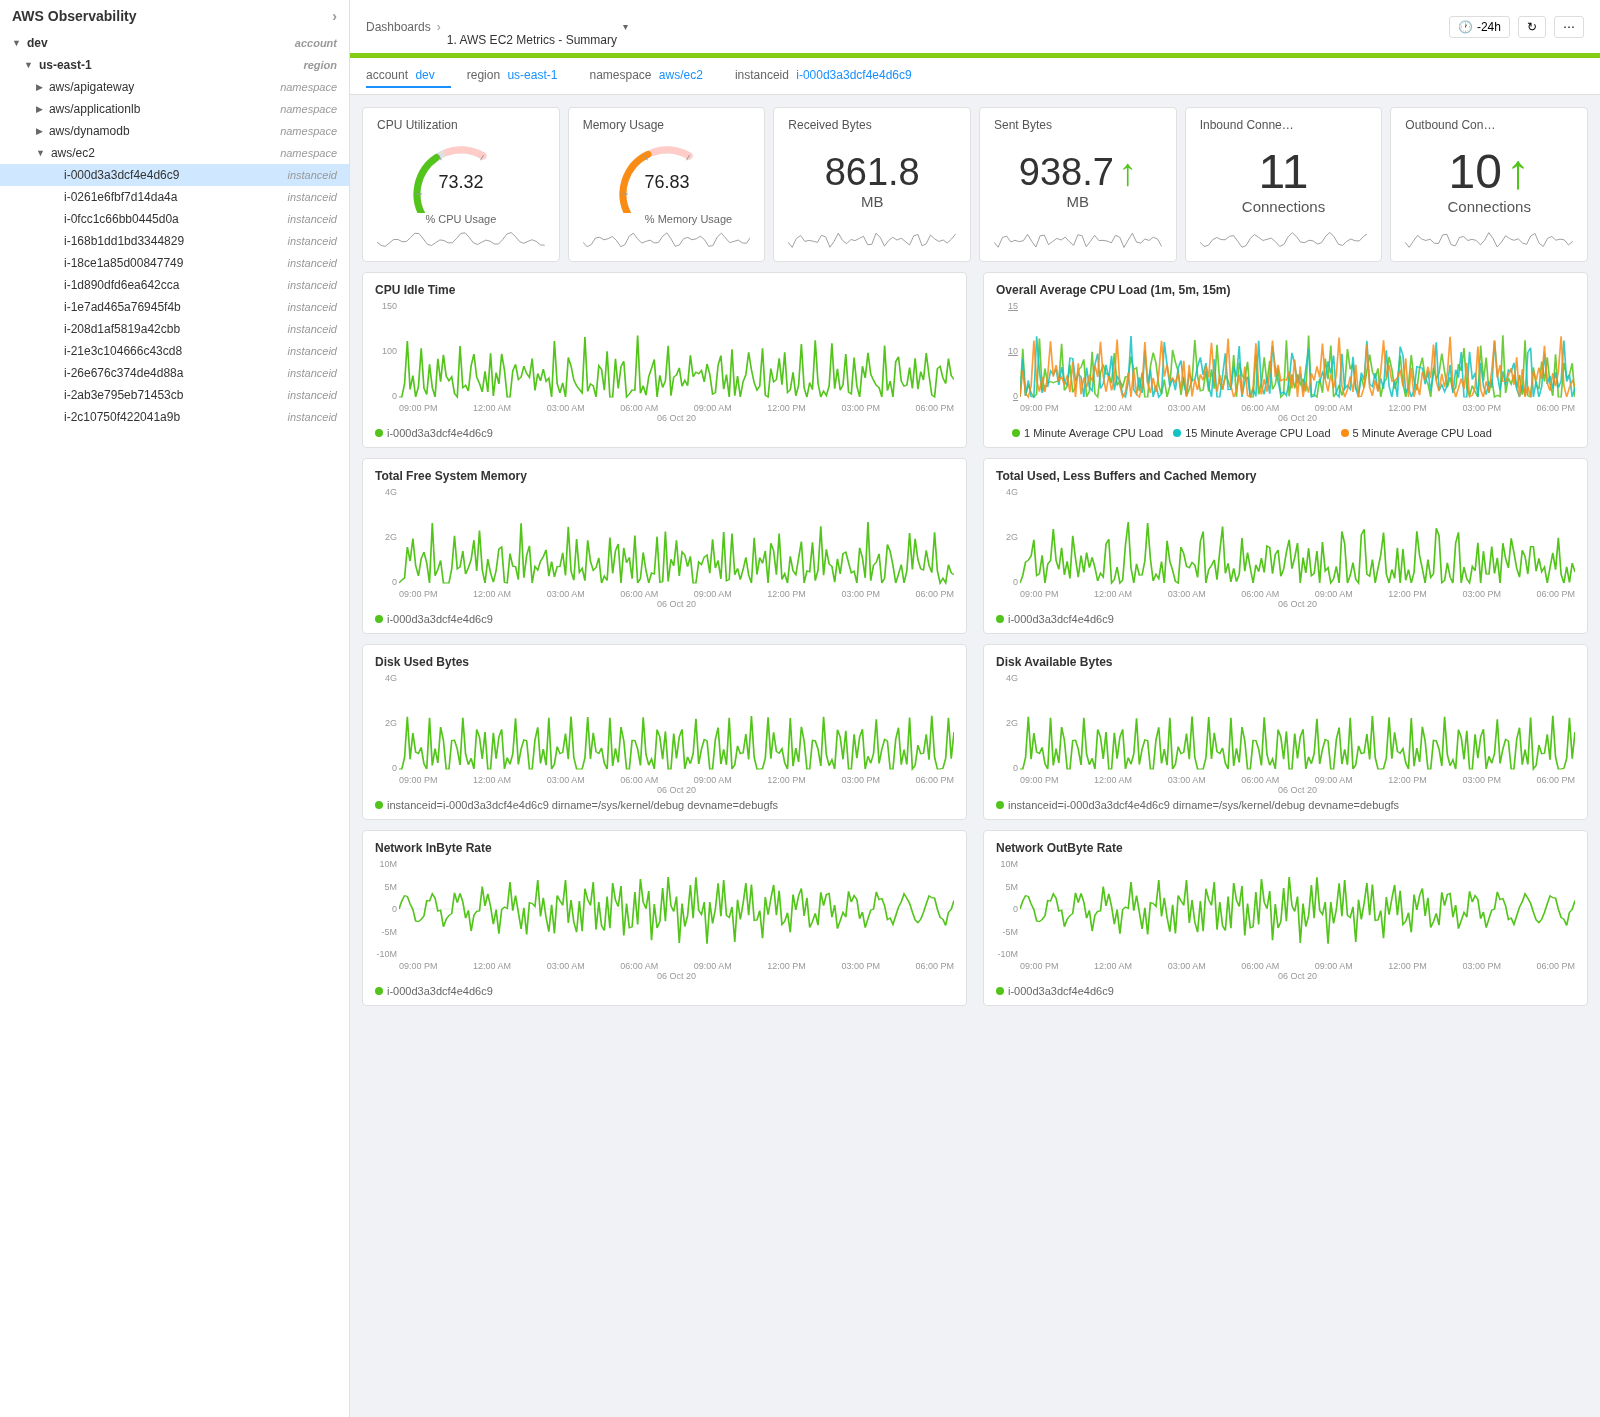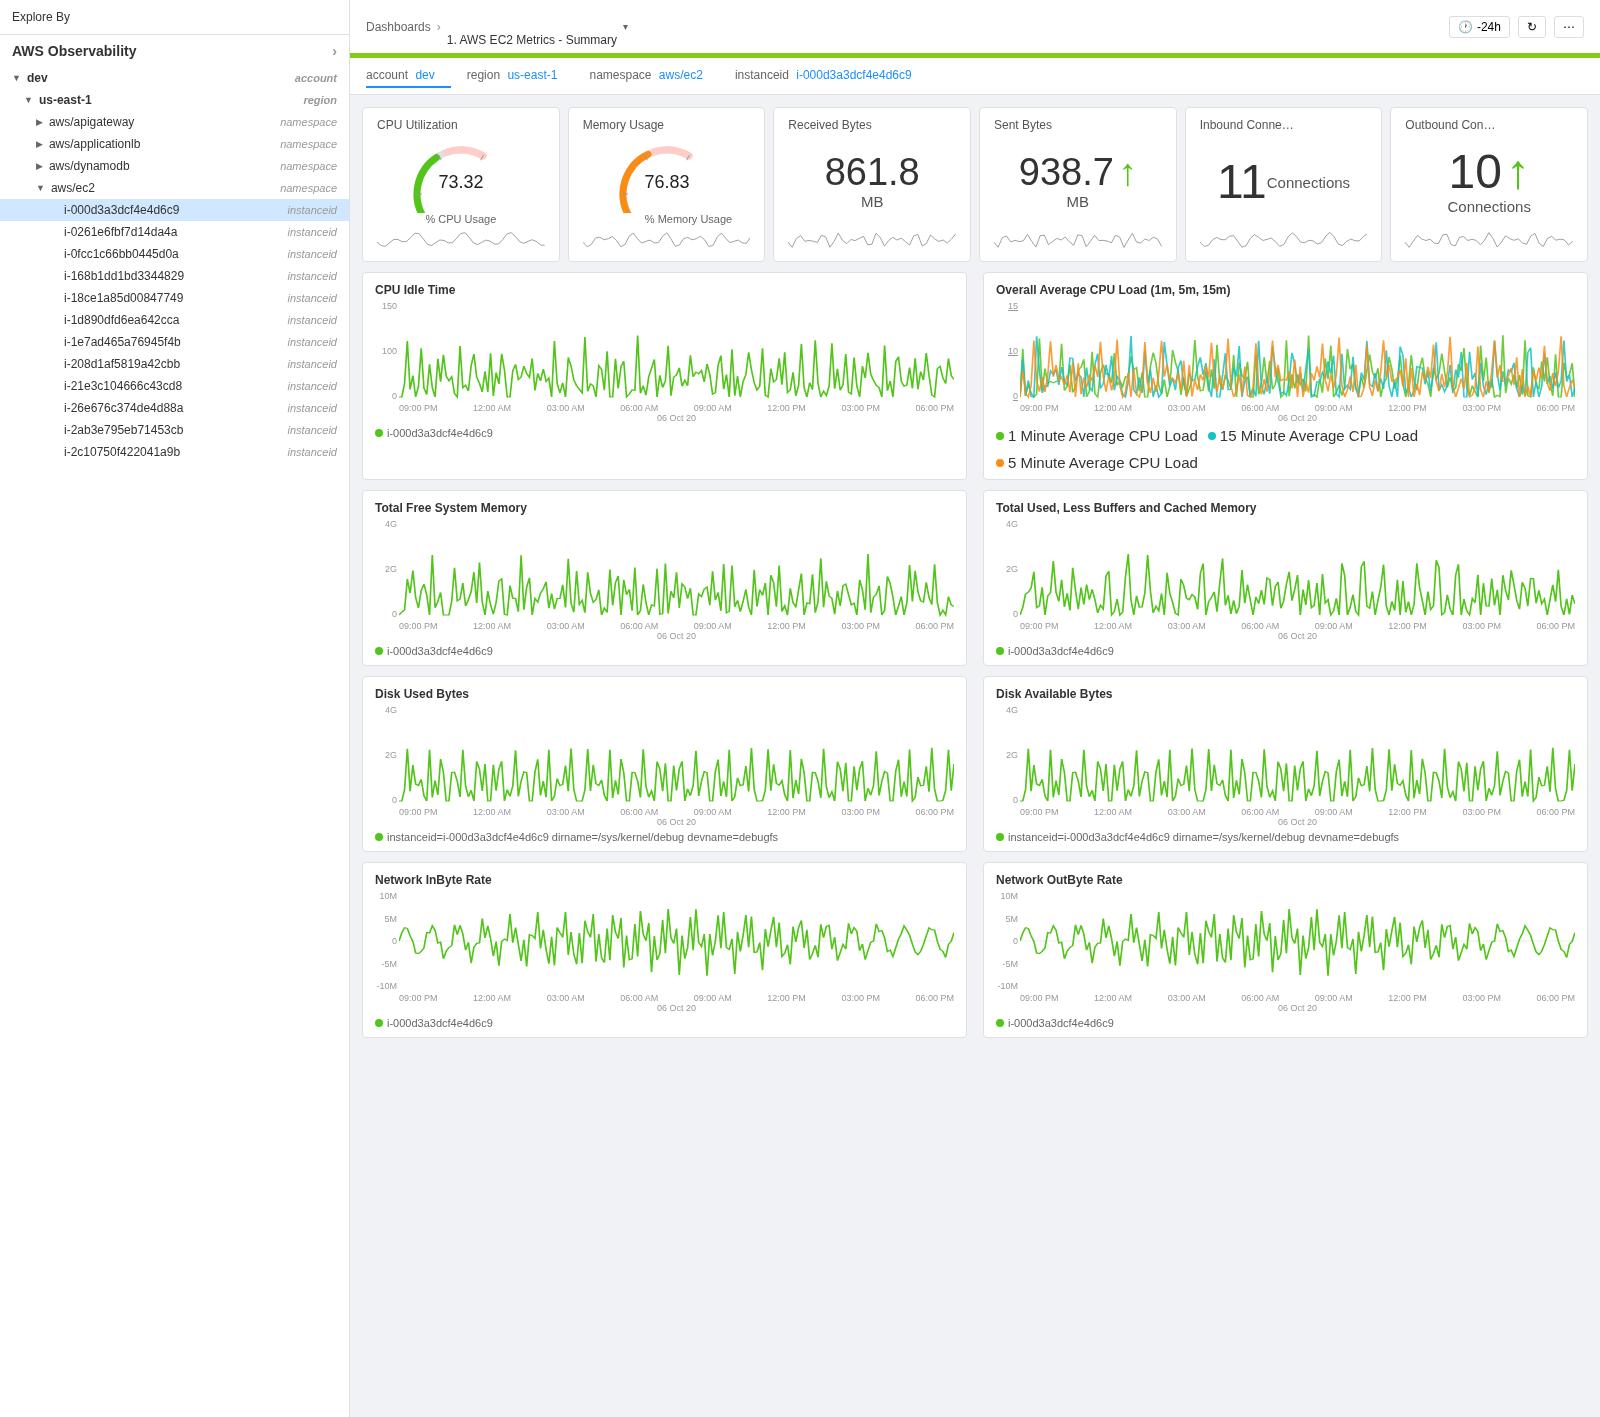--- a/index.html
+++ b/index.html
@@ -43,40 +43,37 @@
     .summary-card { background: #fff; border: 1px solid #e0e0e0; border-radius: 4px; flex: 1; padding: 10px 14px; min-width: 0; display: flex; flex-direction: column; align-items: center; position: relative; }
     .summary-card .card-title { font-size: 12px; color: #555; margin-bottom: 6px; align-self: flex-start; }
     .mini-chart { width: 100%; height: 22px; margin-top: 4px; }
 
     
     .charts-row { display: flex; gap: 16px; margin-bottom: 10px; }
     .chart-card { background: #fff; border: 1px solid #e0e0e0; border-radius: 4px; flex: 1; min-width: 0; padding: 10px 12px 8px; }
     .chart-card-title { font-size: 12px; font-weight: 600; color: #333; margin-bottom: 4px; }
     .chart-footer { font-size: 11px; color: #666; margin-top: 4px; display: flex; align-items: center; gap: 4px; }
     .chart-footer .dot { width: 8px; height: 8px; border-radius: 50%; background: #52c41a; display: inline-block; }
-    .legend { display: flex; flex-wrap: wrap; gap: 10px; font-size: 15px; margin-top: 4px; }
+    .legend { display: flex; flex-wrap: wrap; gap: 10px; font-size: 11px; margin-top: 4px; margin-left: 16px; }
     .legend-item { display: flex; align-items: center; gap: 4px; }
     .legend-dot { width: 8px; height: 8px; border-radius: 50%; display: inline-block; }
 
     
     svg { display: block; }
 
     
     .sidebar-content::-webkit-scrollbar { width: 4px; }
     .sidebar-content::-webkit-scrollbar-thumb { background: #ccc; border-radius: 2px; }
     .dashboard::-webkit-scrollbar { width: 6px; }
     .dashboard::-webkit-scrollbar-thumb { background: #ccc; border-radius: 3px; }
   </style>
 </head>
 <body>
 
 <div class="sidebar">
-  <div class="sidebar-header">
-    <span>Explore By</span>
-  </div>
   <div class="sidebar-title">
     <span>AWS Observability</span>
     <span style="cursor:pointer; color:#999;">›</span>
   </div>
   <div class="sidebar-content" id="sidebar-tree">
       <div class="tree-item level-0">
     <div class="item-label">
       <span style="font-size:9px;color:#666;margin-right:2px;">▼</span>
       <span>dev</span>
     </div>
@@ -308,21 +305,21 @@
           938.7<span style="color:#52c41a;">↑</span>
         </div>
         <div style="font-size:15px;color:#555;margin-top:2px;">MB</div>
       </div>
       <svg class="mini-chart" viewBox="0 0 200 22" preserveAspectRatio="none" width="100%" height="22">
         <path d="M 0 13.2 L 5 18.215220615071857 L 10 8.571903960084503 L 15 7.01761654987593 L 20 12.970322036635842 L 25 11.303355524070975 L 30 12.614953215591683 L 35 11.767213999847076 L 40 5.32208831791003 L 45 12.337736934369671 L 50 18.052302604408382 L 55.00000000000001 6.798728495661011 L 60 6.09803420435217 L 65 15.634235136806783 L 70 12.46078787727589 L 75 9.409652952904178 L 80 11.003570006418592 L 85 8.142343028580141 L 90 12.843277263737102 L 95 16.366457772897014 L 100 5.806880646860797 L 105 6.678298033956192 L 110.00000000000001 17.739253697037192 L 114.99999999999999 12.272266407025189 L 120 6.3158428400377 L 125 11.49902262146509 L 130 11.385186708353965 L 135 12.027871481683523 L 140 13.853478558769451 L 145 6.237906437906879 L 150 8.250943332060949 L 155 18.477635063526932 L 160 11.080350478985219 L 165 4.270590256446112 L 170 13.047353580184328 L 175 14.06791239665839 L 180 9.954617188675279 L 185 11.45405403588787 L 190 8.215569162715147 L 195 9.964099499867018 L 200 17.497105375361194" fill="none" stroke="#999" stroke-width="1"></path>
       </svg>
     </div>
         <div class="summary-card">
       <div class="card-title">Inbound Conne…</div>
-      <div style="display:flex;align-items:center;flex:1;justify-content:center;">
+      <div style="display:flex;flex-direction:column;align-items:center;flex:1;justify-content:center;">
         <div style="font-size:48px;font-weight:300;line-height:1;display:flex;align-items:baseline;gap:4px;">
           11
         </div>
         <div style="font-size:15px;color:#555;margin-top:2px;">Connections</div>
       </div>
       <svg class="mini-chart" viewBox="0 0 200 22" preserveAspectRatio="none" width="100%" height="22">
         <path d="M 0 13.2 L 5 17.44148400132146 L 10 16.374792353232344 L 15 10.718476305710745 L 20 8.48173300934815 L 25 10.557233296813749 L 30 10.794559157494879 L 35 7.3991124093506935 L 40 6.586909239597287 L 45 12.22268177326801 L 50 18.217957091314442 L 55.00000000000001 16.618155365413582 L 60 9.389485675362572 L 65 5.610712570737732 L 70 8.365160967428084 L 75 11.470754066416001 L 80 10.341020659627638 L 85 9.094717340812055 L 90 12.69005066275399 L 95 17.354275918009645 L 100 15.50285199267267 L 105 7.917308916134882 L 110.00000000000001 3.714166428389551 L 114.99999999999999 7.474180808484624 L 120 13.124845556248715 L 125 13.667623728410906 L 130 11.212585491740555 L 135 11.947476001782643 L 140 14.997204149317112 L 145 13.653268688237162 L 150 7.105401983003689 L 155 3.3871460397328637 L 160 7.912135879958438 L 165 15.129200230627298 L 170 16.443406699044576 L 175 12.291947104439467 L 180 10.028934554836244 L 185 11.786260073051297 L 190 11.900443681804573 L 195 7.5464234484154 L 200 4.722530809621529" fill="none" stroke="#999" stroke-width="1"></path>
       </svg>
     </div>
         <div class="summary-card">

